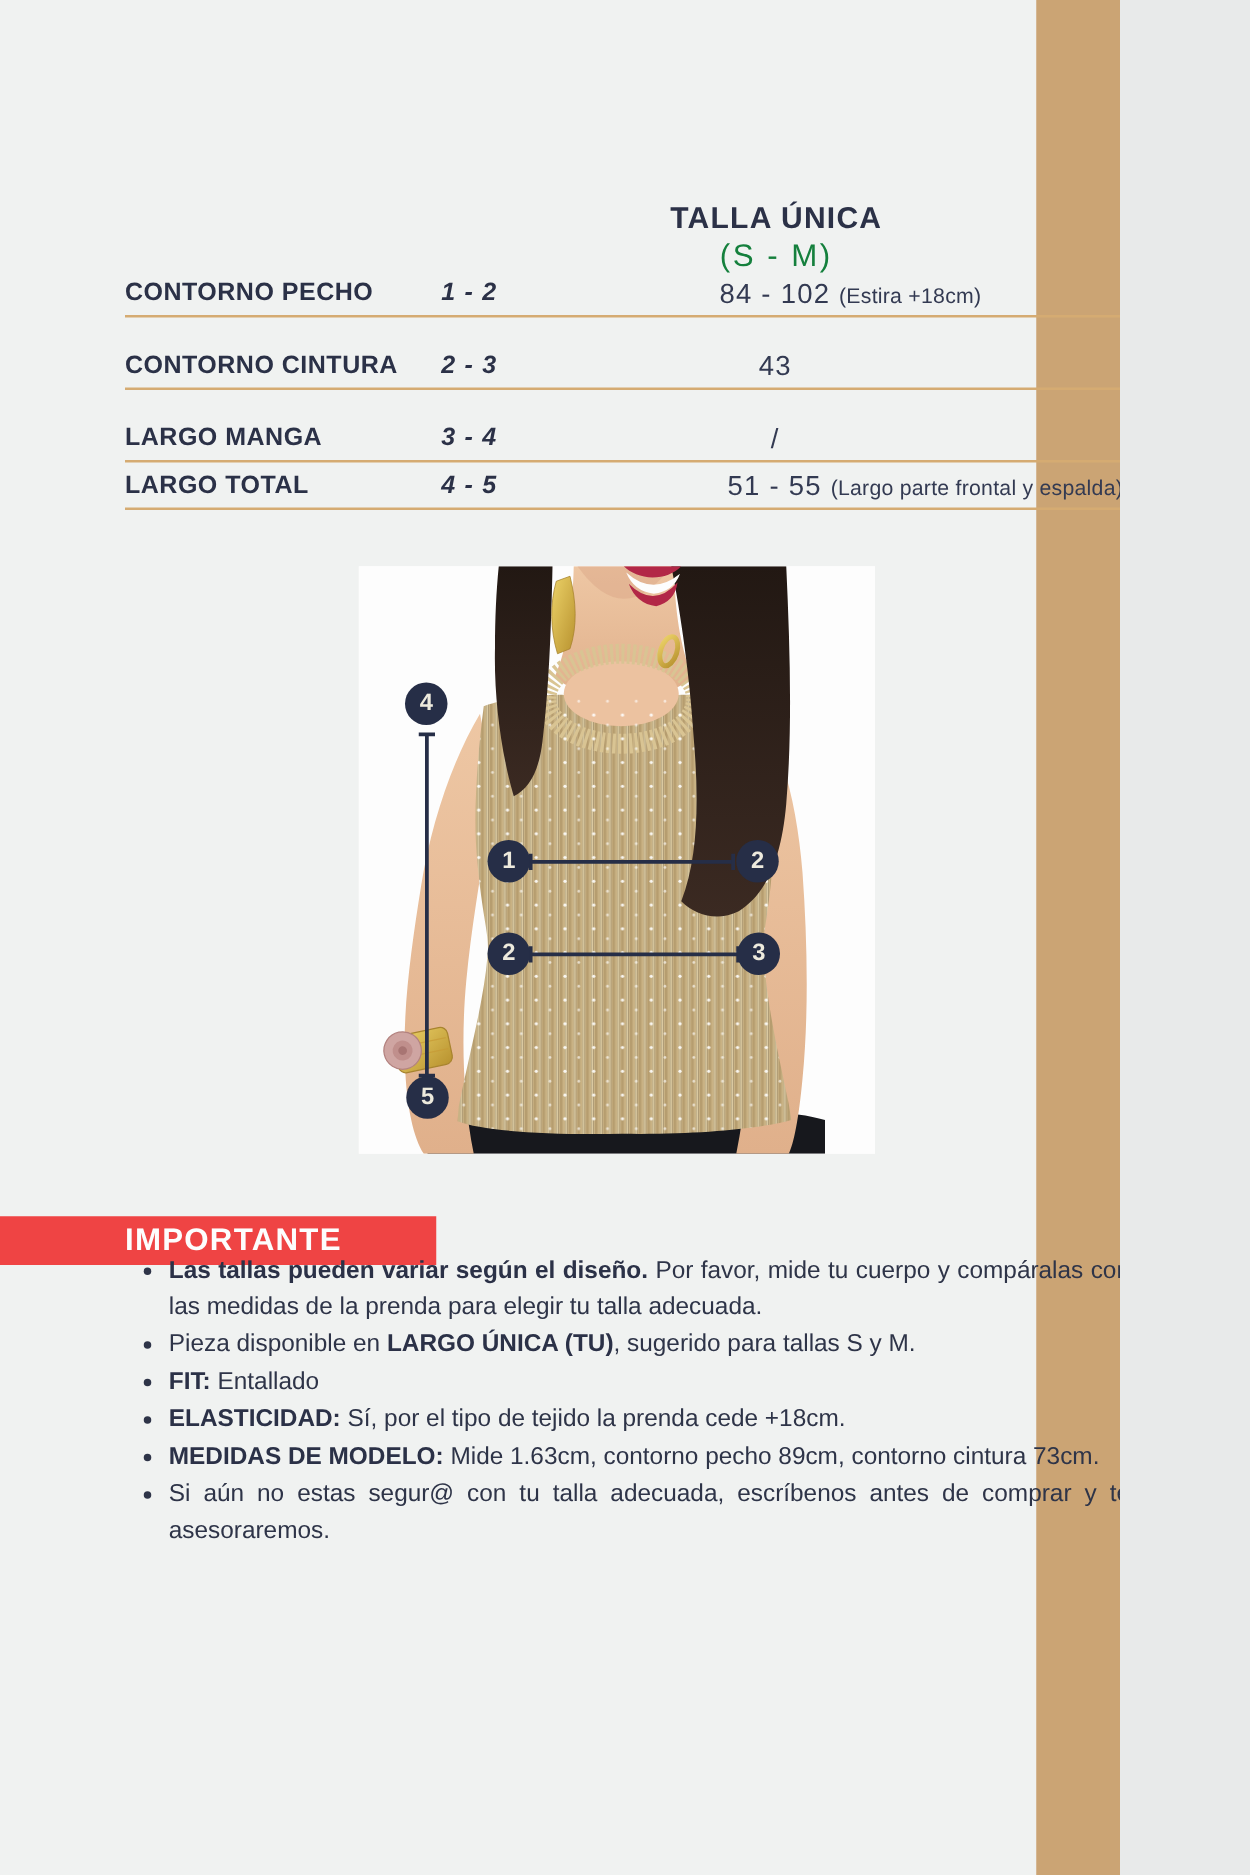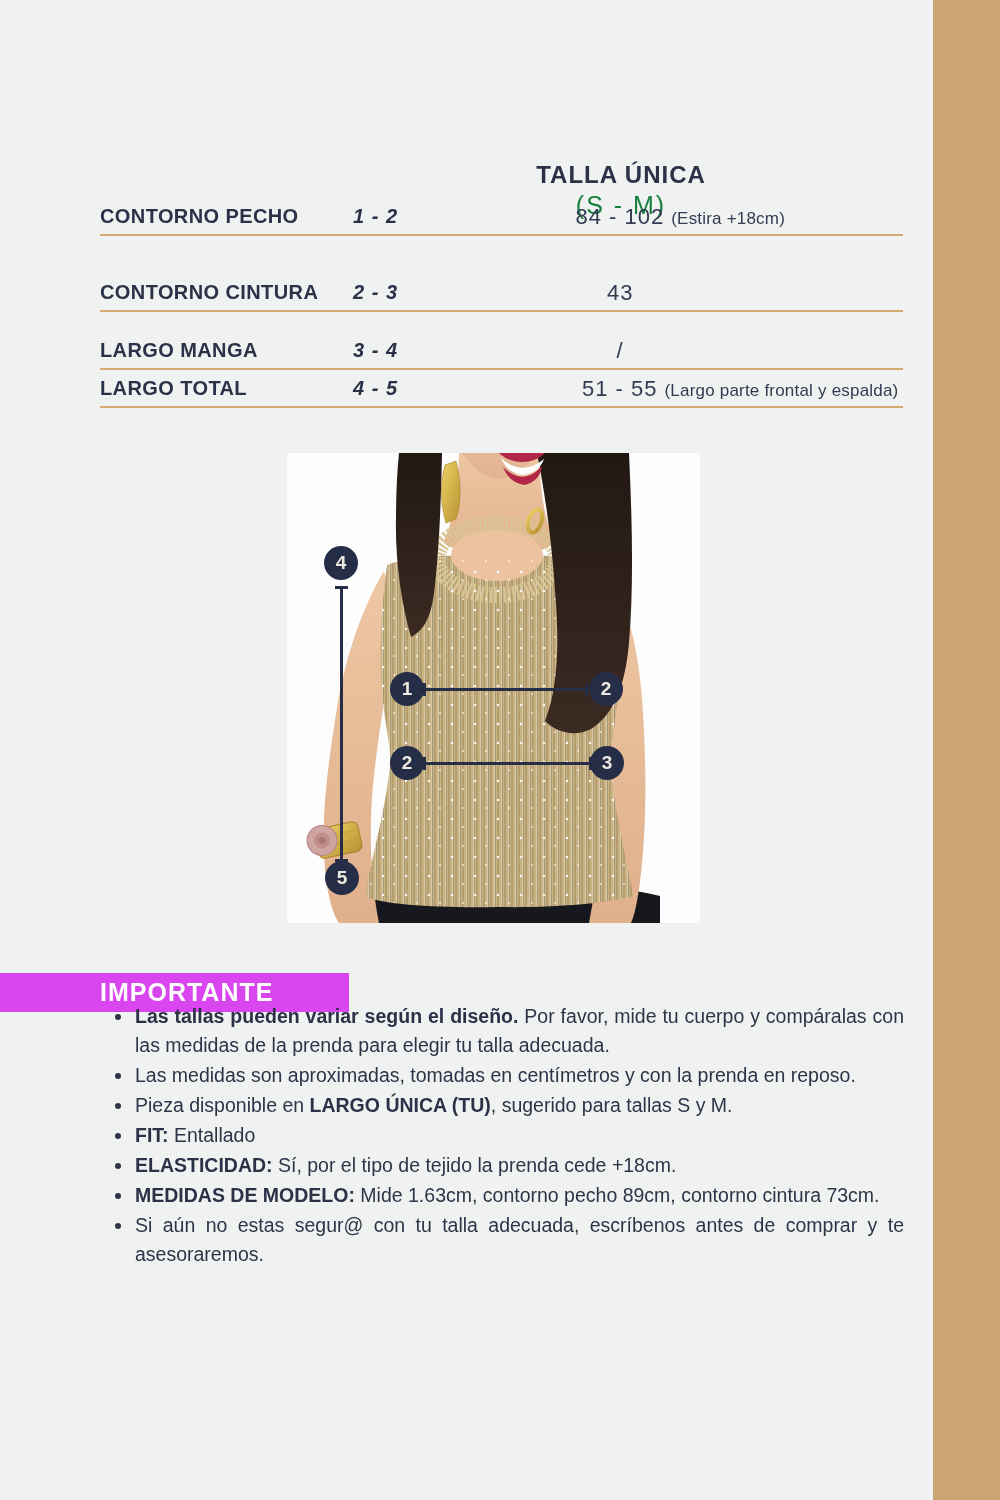--- a/index.html
+++ b/index.html
@@ -1,33 +1,33 @@
 <!DOCTYPE html>
 <html><head>
 <meta charset="utf-8">
 <style>
   * { margin:0; padding:0; box-sizing:border-box; }
   html,body { background:#e8eaea; }
   .page {
-    position:relative; width:1000px; height:1500px;
+    position:relative; width:896px; height:1500px;
     background:#f0f2f1; overflow:hidden;
     font-family:"Liberation Sans", sans-serif;
     color:#2b3147;
   }
   
   .accent-stripe { position:absolute; top:0; right:0; width:67px; height:1500px; background:#cba474; }
 
   
   .tbl-title { position:absolute; top:161px; left:421px; width:400px; text-align:center;
     font-size:24px; font-weight:bold; letter-spacing:1px; color:#2b3147; }
   .tbl-sub { position:absolute; top:191px; left:421px; width:400px; text-align:center;
     font-size:25px; font-weight:normal; letter-spacing:2px; color:#15803d; }
   .trow { position:absolute; left:100px; width:803px; height:36px;
     border-bottom:2px solid #d5ab72; }
-  .trow.r1 { top:200px; } .trow.r2 { top:276px; } .trow.r3 { top:334px; } .trow.r4 { top:372px; }
+  .trow.r1 { top:218px; } .trow.r2 { top:276px; } .trow.r3 { top:334px; } .trow.r4 { top:372px; }
   .cell-label { position:absolute; left:0; bottom:6px; font-size:20px; font-weight:bold;
     letter-spacing:0.4px; color:#2b3147; white-space:nowrap; }
   .cell-range { position:absolute; left:253px; bottom:6px; font-size:20px; font-weight:bold;
     letter-spacing:1px; color:#2b3147; white-space:nowrap;font-style:italic; }
   .cell-value { position:absolute; left:520px; bottom:4px; white-space:nowrap; }
   .v-main { font-size:22px; font-weight:normal; color:#333a52; letter-spacing:1px; }
   .v-note { font-size:17px; font-weight:normal; color:#333a52; margin-left:7px; letter-spacing:0.2px;text-align:right; }
 
   
   .photo { position:absolute; left:287px; top:453px; width:413px; height:470px; background:#fdfdfd; }
@@ -35,21 +35,21 @@
   .marker { position:absolute; width:34px; height:34px; border-radius:50%; background:#262e47;
     color:#edeadd; font-size:19px; font-weight:bold; display:flex; align-items:center;
     justify-content:center; transform:translate(-50%,-50%); }
   .mline { position:absolute; background:#262e47; }
   .mline.h { height:3px; } .mline.v { width:3px; }
   .mcap { position:absolute; background:#262e47; }
   .mcap.h { width:13px; height:3px; } .mcap.v { width:3px; height:13px; }
 
   
   .imp-banner { position:absolute; left:0; top:973px; width:349px; height:39px;
-    background:#d946ef; color:#fdfdfd; font-size:25px; font-weight:bold; letter-spacing:1px;
+    background:#ef4444; color:#fdfdfd; font-size:25px; font-weight:bold; letter-spacing:1px;
     line-height:39px; padding-left:100px; }
   .imp-list { position:absolute; left:100px; top:1002px; width:804px; list-style:none; }
   .imp-list li { position:relative; padding-left:35px; margin-bottom:1px;
     font-size:19.5px; line-height:29px; color:#2e3448; text-align:justify; }
   .imp-list li::before { content:""; position:absolute; left:15px; top:12px; width:6px; height:6px;
     border-radius:50%; background:#2e3448; }
   .imp-list b { font-weight:bold; color:#2b3147; }
 </style>
 </head>
 <body>
@@ -168,21 +168,20 @@
     <div class="marker" style="left:120px; top:310px;">2</div>
     <div class="marker" style="left:320px; top:310px;">3</div>
   </div>
 
   <div class="imp-banner">
     <span>IMPORTANTE</span>
   </div>
 
   <ul class="imp-list">
     <li><span></span><b>Las tallas pueden variar según el diseño.</b><span> Por favor, mide tu cuerpo y compáralas con las medidas de la prenda para elegir tu talla adecuada.</span></li>
-    <li><span> Las medidas son aproximadas, tomadas en centímetros y con la prenda en reposo.</span><b></b><span></span></li>
     <li><span>Pieza disponible en </span><b>LARGO ÚNICA (TU)</b><span>, sugerido para tallas S y M.</span></li>
     <li><span></span><b>FIT:</b><span> Entallado</span></li>
     <li><span></span><b>ELASTICIDAD:</b><span> Sí, por el tipo de tejido la prenda cede +18cm.</span></li>
     <li><span></span><b>MEDIDAS DE MODELO:</b><span> Mide 1.63cm, contorno pecho 89cm, contorno cintura 73cm.</span></li>
     <li><span>Si aún no estas segur@ con tu talla adecuada, escríbenos antes de comprar y te asesoraremos.</span><b></b><span></span></li>
   </ul>
 
 </div>
 
 </body></html>

